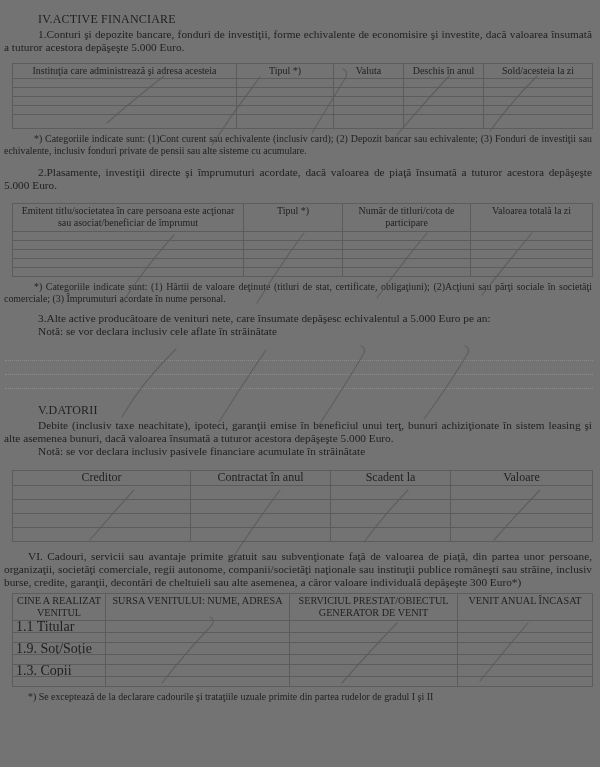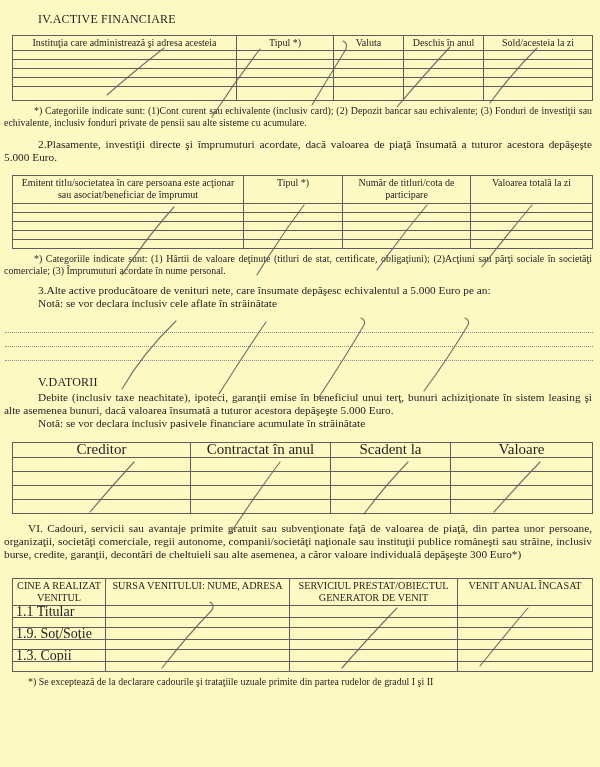--- a/index.html
+++ b/index.html
@@ -1,21 +1,21 @@
 <!DOCTYPE html>
 <html><head>
 <meta charset="utf-8">
 <style>
   html,body{margin:0;padding:0;background:#fff;}
   .page{
     position:relative;
     width:600px;height:767px;
     box-sizing:border-box;
     padding:13px 6px 0 4px;
-    background:#fef9c3;
+    background:#737373;
     color:#1f1f1f;
     font-family:"Liberation Serif","DejaVu Serif",serif;
     font-size:11.3px;
     line-height:13px;
     overflow:hidden;
   }
   .sec-title{
     font-size:12px;
     margin:0 0 2px 34px;
     letter-spacing:.2px;
@@ -43,21 +43,21 @@
     overflow:hidden;
     white-space:normal;
   }
   table{border:1px solid #3d3d3d;}
   .hdr td{font-size:10px;line-height:11.5px;padding-top:1px;text-align:center;}
   .t1 .hdr td{height:13px;}
   .t1 .r td{height:8px;}
   .t1 .r:last-child td{height:13px;}
   .t2 .hdr td{height:26px;}
   .t2 .r td{height:8px;}
-  .tv .hdr td{height:13px;text-align:center;font-size:15px;}
+  .tv .hdr td{height:13px;text-align:center;font-size:12px;}
   .tv .r td{height:13px;}
   .t6 .hdr td{height:25px;font-size:10.2px;}
   .t6 .lab td{height:11px;font-size:14px;line-height:11px;}
   .t6 .emp td{height:9px;}
   .just{text-align:justify;}
   .footnote{
     font-size:9.9px;
     line-height:11.5px;
     text-align:justify;
     text-indent:30px;
@@ -73,20 +73,21 @@
   .strikes path{stroke:#5b5b5b;stroke-width:1.15;fill:none;stroke-linecap:round;opacity:.85;}
   .gap8{height:8px;}
   .gap10{height:10px;}
 </style>
 </head>
 <body>
 
 <div class="page">
 
   <p class="sec-title">IV.ACTIVE FINANCIARE</p>
+  <p class="para">1.Conturi şi depozite bancare, fonduri de investiţii, forme echivalente de economisire şi investite, dacă valoarea însumată a tuturor acestora depăşeşte 5.000 Euro.</p>
 
   <div class="tblwrap">
     <table class="t1">
       <colgroup>
           <col style="width:224px">
           <col style="width:97px">
           <col style="width:70px">
           <col style="width:80px">
           <col style="width:109px">
         </colgroup>
@@ -272,21 +273,21 @@
       <path d="M78,70 Q100,44 122,20"></path>
       <path d="M218,92 Q242,55 268,20"></path>
       <path d="M352,72 Q372,45 396,20"></path>
       <path d="M482,70 Q505,44 528,20"></path>
     </svg>
   </div>
 
   <div class="gap8"></div>
   <p class="para" style="text-indent:24px">VI. Cadouri, servicii sau avantaje primite gratuit sau subvenţionate faţă de valoarea de piaţă, din partea unor persoane, organizaţii, societăţi comerciale, regii autonome, companii/societăţi naţionale sau instituţii publice româneşti sau străine, inclusiv burse, credite, garanţii, decontări de cheltuieli sau alte asemenea, a căror valoare individuală depăşeşte 300 Euro*)</p>
 
-  <div class="tblwrap" style="margin-top:17px">
+  <div class="tblwrap" style="margin-top:4px">
     <table class="t6">
       <colgroup>
           <col style="width:93px">
           <col style="width:184px">
           <col style="width:168px">
           <col style="width:135px">
         </colgroup>
       <tbody>
           <tr class="hdr">
         <td class="just">CINE A REALIZAT VENITUL</td>

